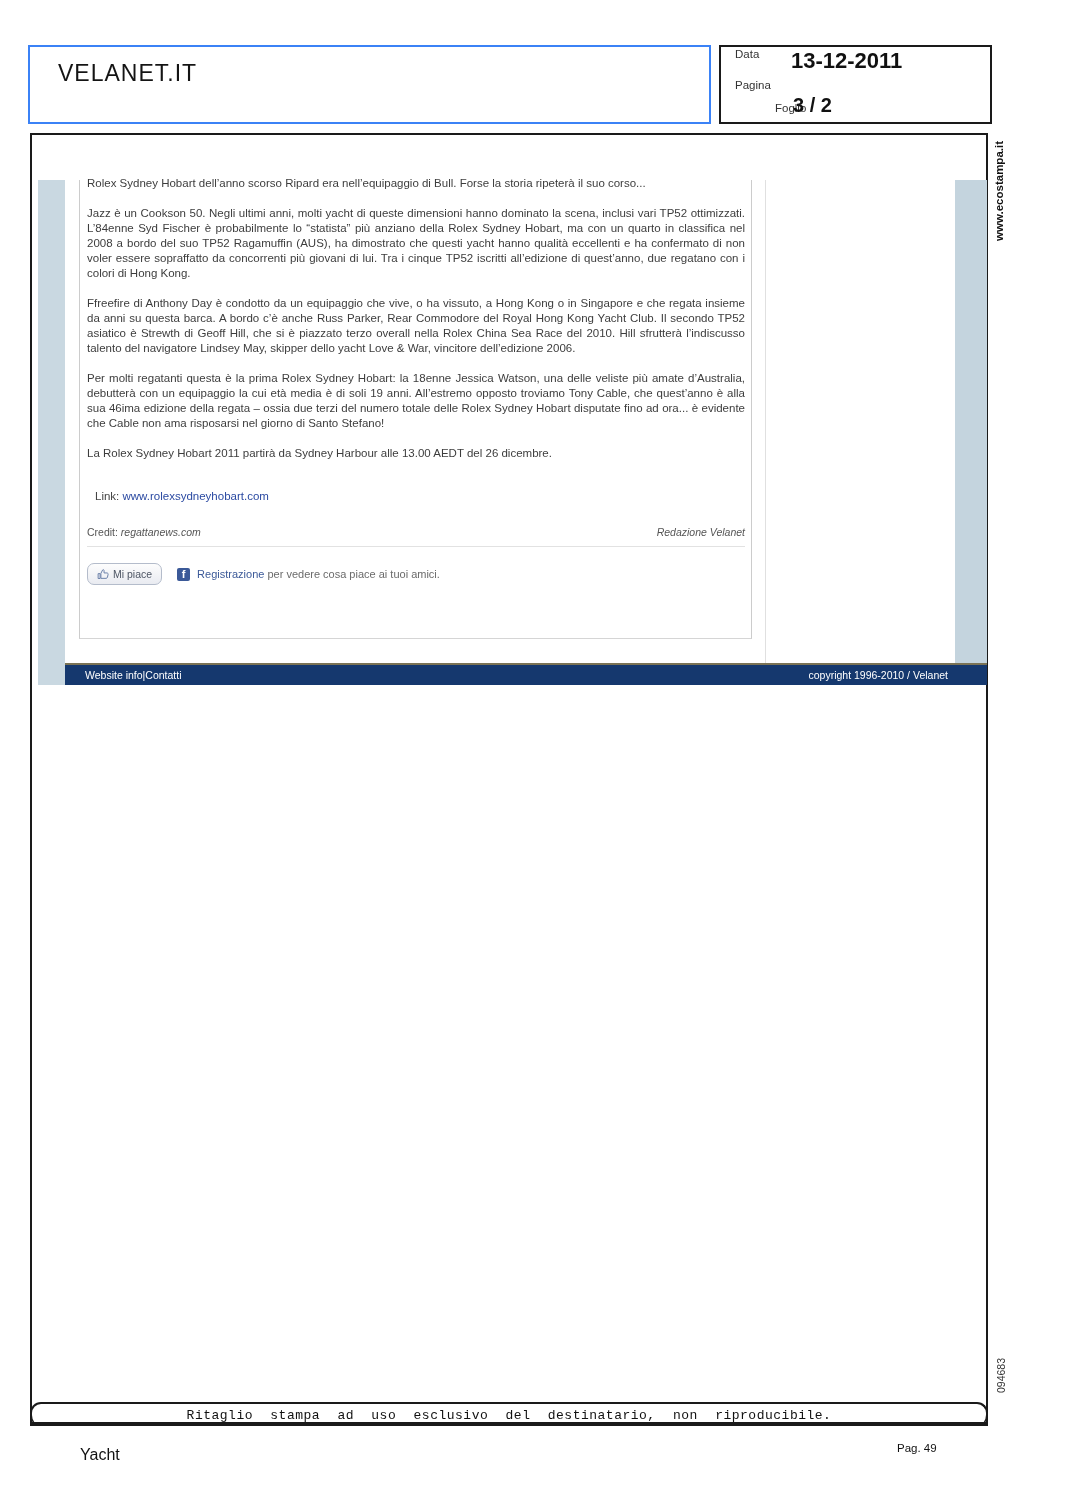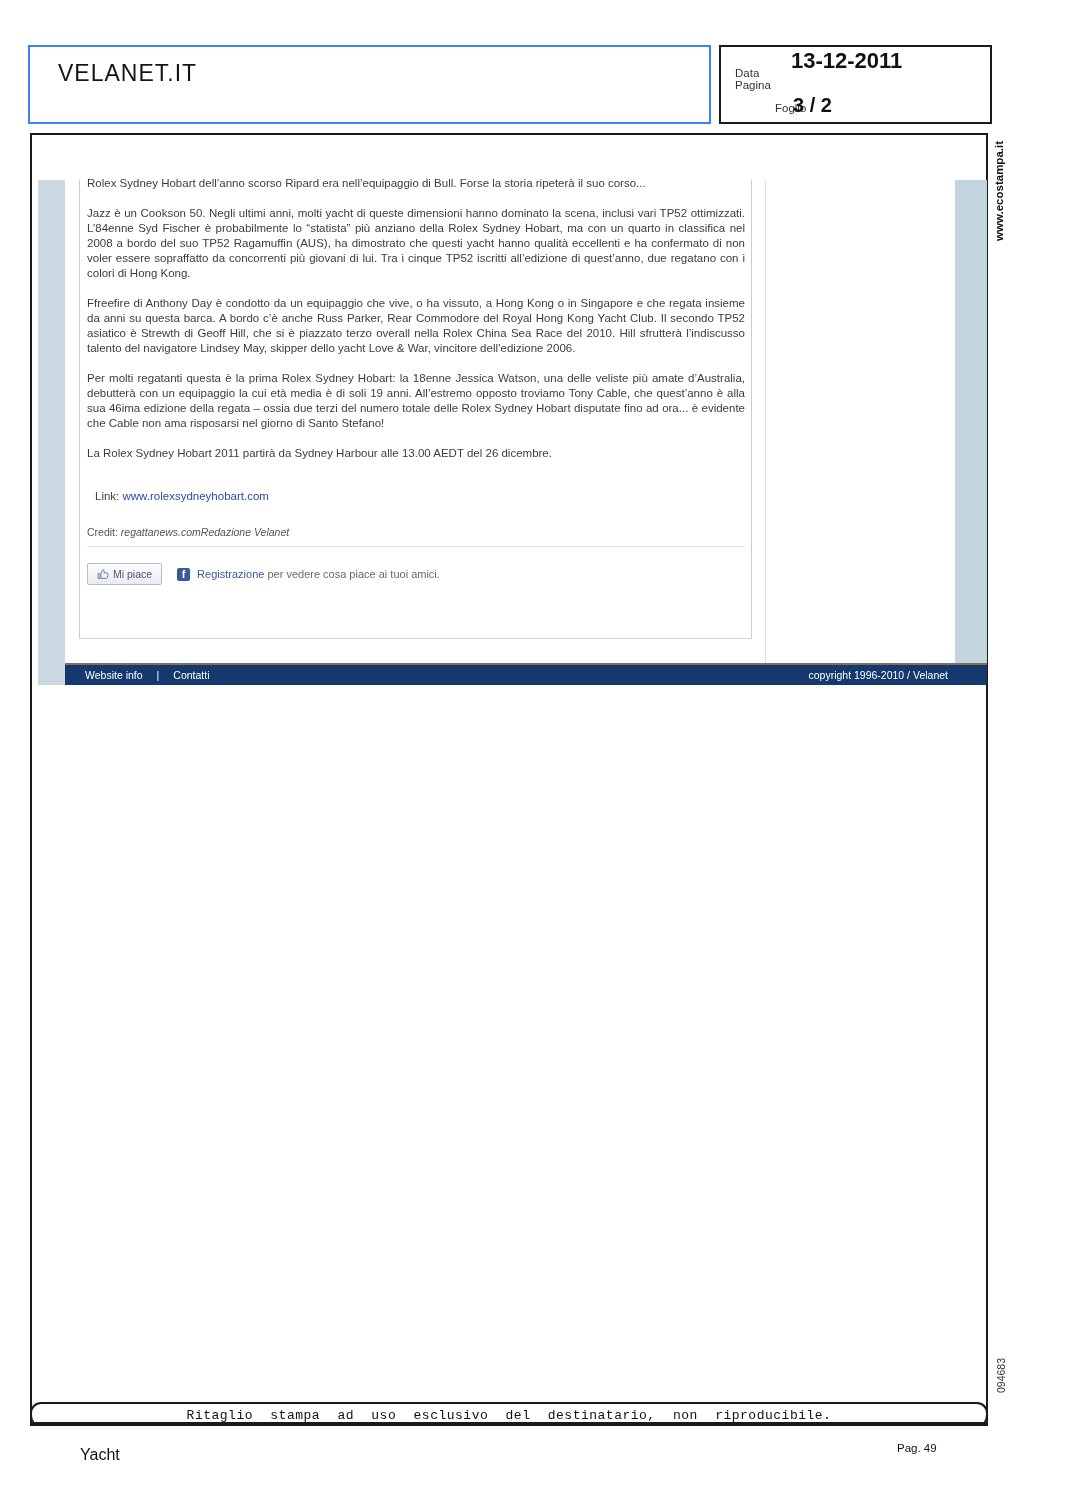--- a/index.html
+++ b/index.html
@@ -31,40 +31,40 @@
   .article-box{position:absolute;left:79px;top:180px;width:671px;height:458px;
                border-left:1px solid #cccccc;border-right:1px solid #cccccc;
                border-bottom:1px solid #d5d5d5;background:#fff;}
   .col-line{position:absolute;left:765px;top:180px;width:1px;height:483px;background:#e0e0e0;}
 
   .article{position:absolute;left:87px;top:176px;width:658px;font-size:11.5px;
            line-height:15px;color:#3d3d3d;}
   .article p{margin:0 0 15px 0;text-align:justify;}
   .link-row{margin-top:28px;padding-left:8px;font-size:11.5px;color:#444;}
   .link-url{color:#2b4aa2;}
-  .credit-row{margin-top:21px;display:flex;justify-content:flex-start;
+  .credit-row{margin-top:21px;display:flex;justify-content:space-between;
               font-size:10.5px;color:#555;}
   .credit-row .ital{font-style:italic;}
   .divider{margin-top:6px;border-top:1px solid #e2e2e2;}
 
   .social-row{margin-top:16px;display:flex;align-items:center;}
   .like-btn{display:inline-flex;align-items:center;gap:4px;height:20px;padding:0 9px;
-            border:1px solid #b4bccb;border-radius:2px;
+            border:1px solid #b4bccb;border-radius:7px;
             background:linear-gradient(#fdfdfd,#e9ebf1);
             font-size:10.5px;color:#4e5665;}
   .fb-icon{width:13px;height:13px;margin-left:15px;background:#3b5998;border-radius:2px;
            color:#fff;font-weight:bold;font-size:11px;line-height:13px;text-align:center;}
   .reg-text{margin-left:7px;font-size:11px;color:#6b6b6b;}
   .reg-link{color:#3b5998;text-align:center;}
 
   .site-footer{position:absolute;left:65px;top:663px;width:922px;height:22px;
                background:#15386e;border-top:2px solid #7b7355;box-sizing:border-box;
                display:flex;align-items:center;justify-content:space-between;
                color:#ffffff;font-size:10.5px;padding:0 39px 0 20px;}
-  .site-footer .links{display:flex;gap:14px;align-items:center;}
+  .site-footer .links{display:flex;gap:0;align-items:center;}
 
   
   .ritaglio{position:absolute;left:30px;top:1402px;width:954px;height:22px;
             border-left:2px solid #1a1a1a;border-right:2px solid #1a1a1a;
             border-top:2px solid #1a1a1a;
             display:flex;align-items:center;justify-content:center;
             font-family:"Liberation Mono", monospace;font-size:13px;color:#111;
             word-spacing:9px;letter-spacing:0.5px;border-radius:11px;}
   .volvo{position:absolute;left:80px;top:1446px;font-size:16px;color:#111;}
   .pag{position:absolute;left:897px;top:1442px;font-size:11.5px;color:#111;}
@@ -72,21 +72,21 @@
 </head>
 <body>
 
 <div class="sheet">
 
   <div class="hdr-left">
     <div class="src">VELANET.IT</div>
   </div>
 
   <div class="hdr-right">
-    <div class="hdr-lbl" style="top:20px;">Data</div>
+    <div class="hdr-lbl" style="top:1px;">Data</div>
     <div class="hdr-val" style="left:70px;top:1px;font-size:22px;">13-12-2011</div>
     <div class="hdr-lbl" style="top:32px;">Pagina</div>
     <div class="hdr-lbl" style="top:55px;padding-left:40px;">Foglio</div>
     <div class="hdr-val" style="left:72px;top:47px;font-size:20px;">3 / 2</div>
   </div>
 
   <div class="ecostampa vert">www.ecostampa.it</div>
   <div class="clipcode vert">094683</div>
 
   <div class="main-box"></div>

